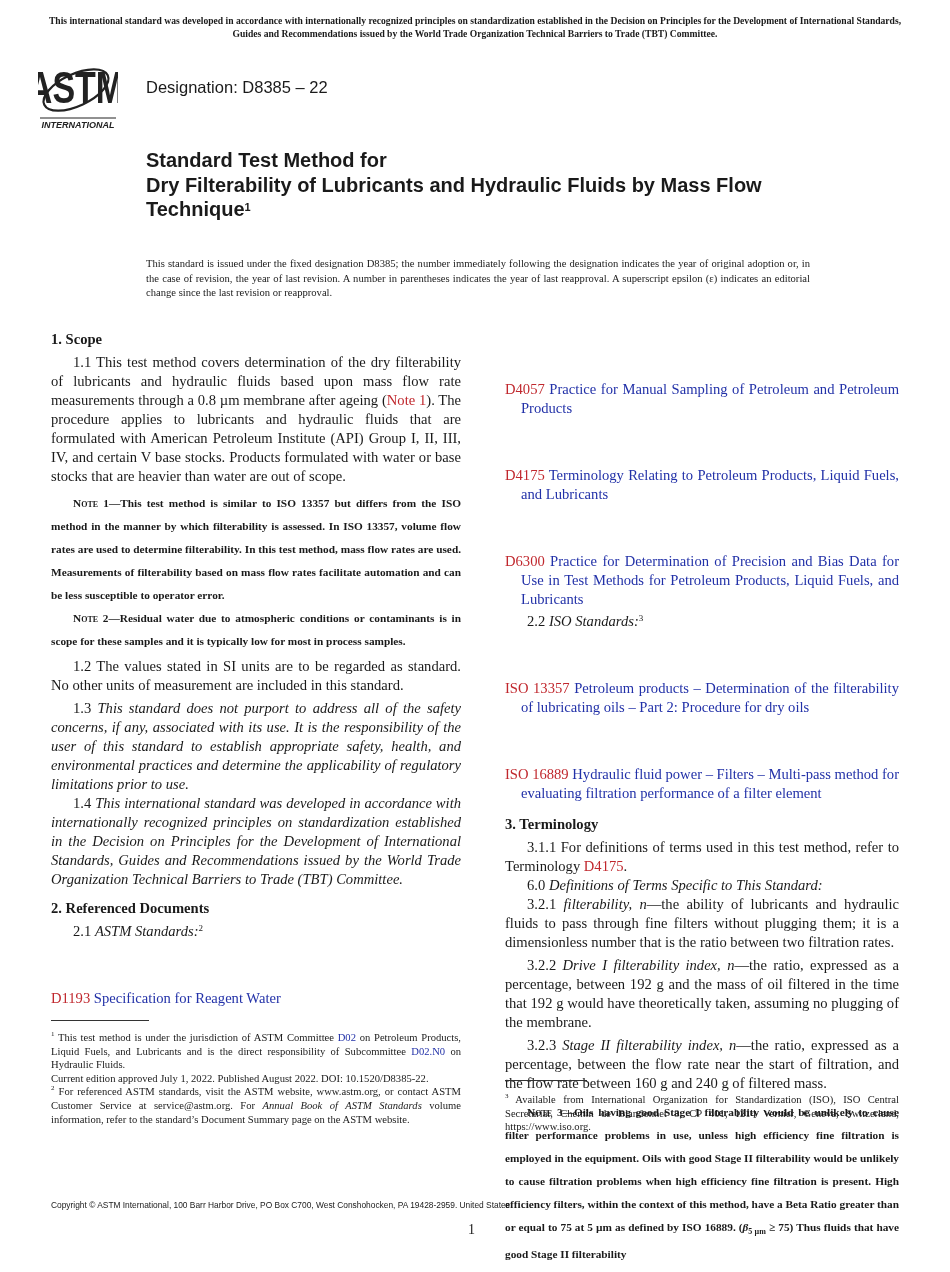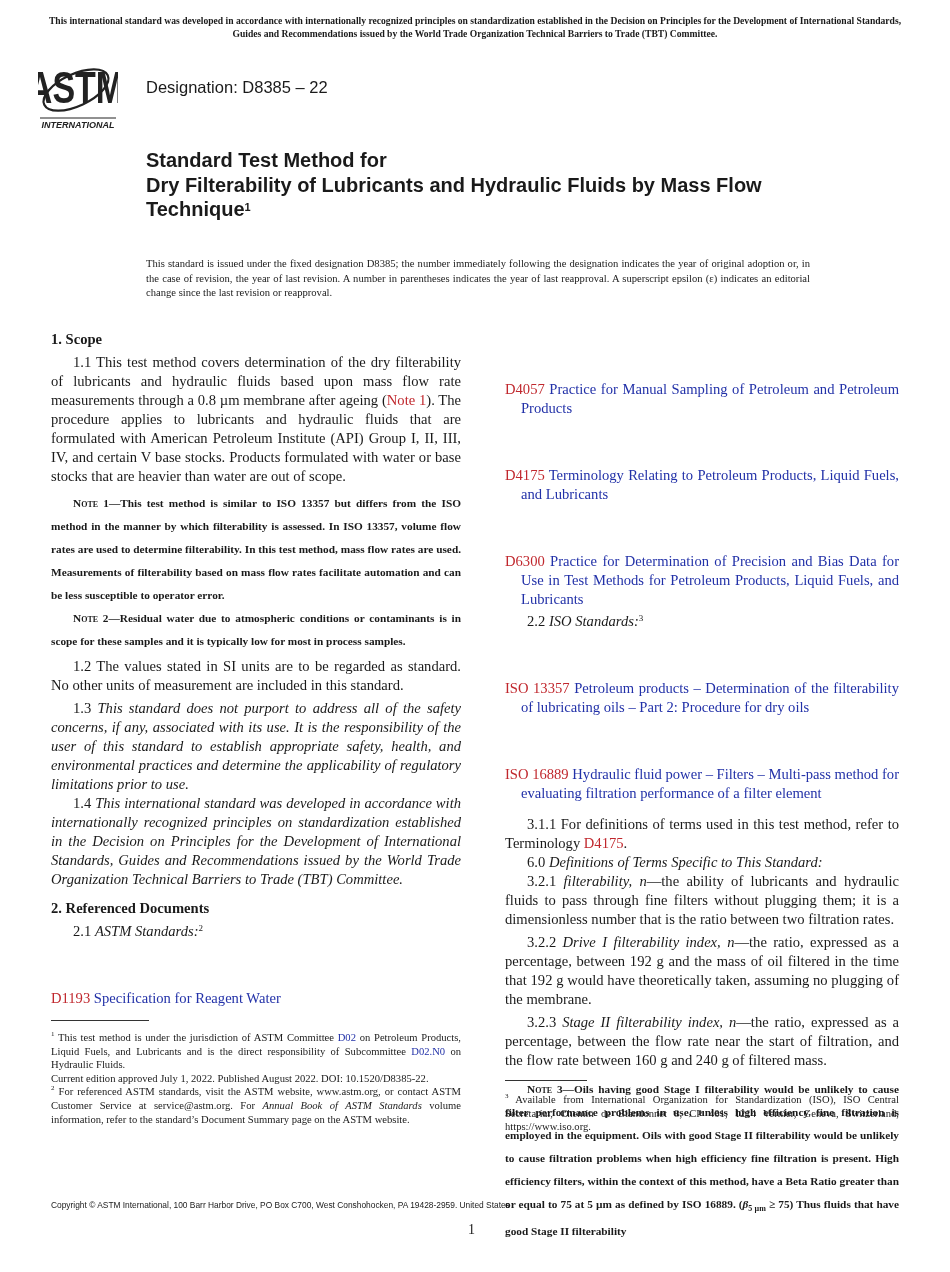--- a/index.html
+++ b/index.html
@@ -79,20 +79,21 @@
 
 <div class="col col-right" style="top:332px;">
   <p class="ref"><span class="red">D4057</span> <span class="blue">Practice for Manual Sampling of Petroleum and Petroleum Products</span></p>
   <p class="ref"><span class="red">D4175</span> <span class="blue">Terminology Relating to Petroleum Products, Liquid Fuels, and Lubricants</span></p>
   <p class="ref"><span class="red">D6300</span> <span class="blue">Practice for Determination of Precision and Bias Data for Use in Test Methods for Petroleum Products, Liquid Fuels, and Lubricants</span></p>
   <div style="height:3px"></div>
   <p class="indent"><span>2.2 </span><i>ISO Standards:</i><sup class="s">3</sup></p>
   <p class="ref"><span class="red">ISO 13357</span> <span class="blue">Petroleum products – Determination of the filterability of lubricating oils – Part 2: Procedure for dry oils</span></p>
   <p class="ref"><span class="red">ISO 16889</span> <span class="blue">Hydraulic fluid power – Filters – Multi-pass method for evaluating filtration performance of a filter element</span></p>
   <div style="height:12px"></div>
+  <h2>3.  Terminology</h2>
   <p class="indent"><span>3.1.1  For definitions of terms used in this test method, refer to Terminology </span><span class="red">D4175</span><span>.</span></p>
   <p class="indent"><span>6.0 </span><i>Definitions of Terms Specific to This Standard:</i></p>
   <p class="indent"><span>3.2.1 </span><i>filterability, n</i><span>—the ability of lubricants and hydraulic fluids to pass through fine filters without plugging them; it is a dimensionless number that is the ratio between two filtration rates.</span></p>
   <div style="height:4px"></div>
   <p class="indent"><span>3.2.2 </span><i>Drive I filterability index, n</i><span>—the ratio, expressed as a percentage, between 192 g and the mass of oil filtered in the time that 192 g would have theoretically taken, assuming no plugging of the membrane.</span></p>
   <div style="height:4px"></div>
   <p class="indent"><span>3.2.3 </span><i>Stage II filterability index, n</i><span>—the ratio, expressed as a percentage, between the flow rate near the start of filtration, and the flow rate between 160 g and 240 g of filtered mass.</span></p>
   <div style="height:8px"></div>
   <p class="note"><span class="sc">Note 3</span><span>—Oils having good Stage I filterability would be unlikely to cause filter performance problems in use, unless high efficiency fine filtration is employed in the equipment. Oils with good Stage II filterability would be unlikely to cause filtration problems when high efficiency fine filtration is present. High efficiency filters, within the context of this method, have a Beta Ratio greater than or equal to 75 at 5 µm as defined by ISO 16889. (</span><i>β</i><sub style="font-size:8px">5 µm</sub><span> ≥ 75) Thus fluids that have good Stage II filterability</span></p>
 </div>

